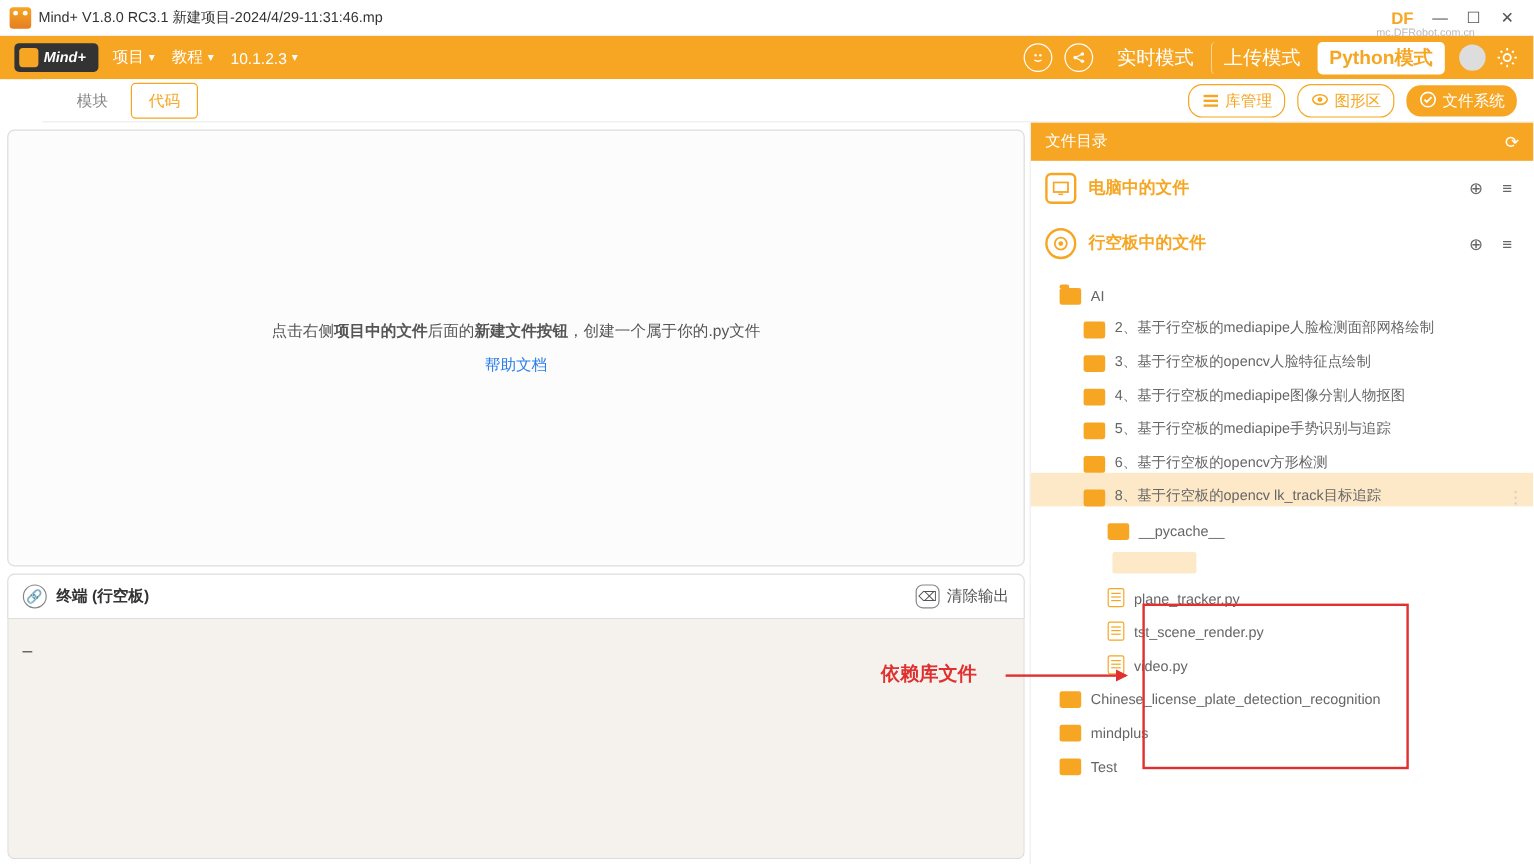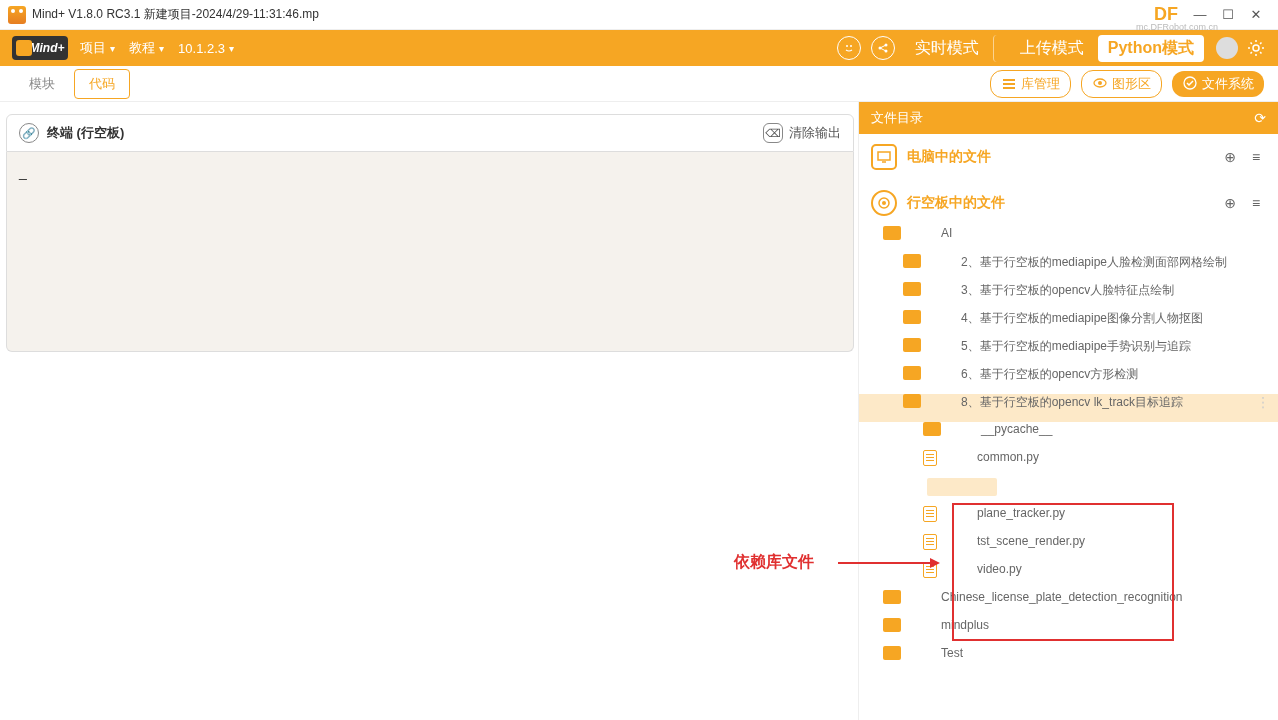--- a/index.html
+++ b/index.html
@@ -3,39 +3,39 @@
 <meta charset="utf-8">
 <style>
 * { box-sizing: border-box; margin: 0; padding: 0; font-family: "Microsoft YaHei", sans-serif; }
 body { width: 1278px; height: 720px; background: #fff; overflow: hidden; position: relative; }
 
 .titlebar { height: 30px; display: flex; align-items: center; padding: 0 8px; background: #fff; border-bottom: 1px solid #eee; }
 .titlebar .app-icon { width: 18px; height: 18px; margin-right: 6px; background: linear-gradient(#f6a623,#e67e22); border-radius: 3px; position: relative; }
 .titlebar .app-icon::before { content:""; position:absolute; top:3px; left:3px; width:4px; height:4px; background:#fff; border-radius:50%; box-shadow: 8px 0 0 #fff; }
 .titlebar .title { font-size: 12px; color: #333; }
 .titlebar .spacer { flex: 1; }
-.titlebar .df { color: #f6a623; font-weight: bold; font-size: 18px; margin-right: 8px; }
-.titlebar .df-sub { color: #bbb; font-size: 9px; position:absolute; top:22px; right:60px; }
+.titlebar .df { color: #f6a623; font-weight: bold; font-size: 14px; margin-right: 8px; }
+.titlebar .df-sub { color: #bbb; font-size: 9px; position:absolute; top:22px; right:49px; }
 .titlebar .winbtn { width: 28px; text-align: center; font-size: 13px; color: #555; cursor: pointer; }
 
 .menubar { height: 36px; background: #f6a623; display: flex; align-items: center; padding: 0 12px; color: #fff; }
-.menubar .logo { width: 56px; height: 24px; background: #333; border-radius: 4px; margin-right: 12px; position: relative; display:flex; align-items:center; justify-content:center; }
+.menubar .logo { width: 70px; height: 24px; background: #333; border-radius: 4px; margin-right: 12px; position: relative; display:flex; align-items:center; justify-content:center; }
 .menubar .logo::before { content:""; position:absolute; left:4px; top:4px; width:16px; height:16px; background:#f6a623; border-radius:3px; }
 .menubar .logo-text { color:#fff; font-size:12px; font-weight:bold; margin-left:14px; font-style:italic; }
 .menubar .menuitem { font-size: 13px; margin-right: 14px; display: flex; align-items: center; cursor: pointer; }
 .menubar .menuitem .chev { margin-left: 4px; font-size: 10px; }
 .menubar .mspacer { flex: 1; }
 .menubar .circle-btn { width: 24px; height: 24px; border: 1.5px solid #fff; border-radius: 50%; margin-right: 10px; display:flex; align-items:center; justify-content:center; font-size:12px; cursor:pointer; }
 .menubar .mode-btn { font-size: 16px; padding: 3px 10px; border-radius: 4px; margin-right: 4px; cursor: pointer; color:#fff; }
-.menubar .mode-btn.sep { border-left:1px solid rgba(255,255,255,0.5); padding-left:26px; }
+.menubar .mode-btn.sep { border-left:1px solid rgba(255,255,255,0.5); padding-left:10px; }
 .menubar .mode-btn.active { background: #fff; color: #f6a623; font-weight:700; }
 .menubar .avatar { width: 22px; height: 22px; background: #ddd; border-radius: 50%; margin: 0 8px; }
 .menubar .gear { width:20px; height:20px; display:flex; align-items:center; justify-content:center; cursor:pointer; }
 
-.toolbar { height: 36px; background: #fff; display: flex; align-items: center; padding: 16px 14px; border-bottom: 1px solid #eee; }
+.toolbar { height: 36px; background: #fff; display: flex; align-items: center; padding: 16px 14px; border-bottom: 1px solid #eee; margin-left: 35px; }
 .toolbar .tab { font-size: 13px; padding: 5px 14px; border-radius: 4px; border: 1px solid transparent; cursor: pointer; color: #888; margin-right:4px; }
 .toolbar .tab.active { border-color: #f6a623; color: #f6a623; }
 .toolbar .tspacer { flex: 1; }
 .toolbar .rbtn { display: flex; font-size: 13px; margin-left: 10px; cursor: pointer; padding: 4px 10px; border-radius: 12px; }
 .toolbar .rbtn.outline { border: 1px solid #f6a623; color: #f6a623; }
 .toolbar .rbtn.fill { background: #f6a623; color: #fff; }
 .toolbar .ricon { width:16px; height:16px; margin-right:4px; display:inline-flex; align-items:center; justify-content:center; }
 
 .main { display: flex; height: 618px; }
 .left { flex: 1; display: flex; flex-direction: column; padding: 6px 4px 4px 6px; }
@@ -58,21 +58,21 @@
 .right .panel-header .phspacer { flex:1; }
 .right .panel-header .refresh { cursor:pointer; font-size:14px; }
 
 .section { display: flex; align-items: center; padding: 10px 12px; }
 .section .sicon { width: 26px; height: 26px; border: 2px solid #f6a623; border-radius: 5px; margin-right: 10px; display:flex; align-items:center; justify-content:center; color:#f6a623; }
 .section .sicon.round { border-radius:50%; }
 .section .slabel { font-size: 14px; font-weight: bold; color: #f6a623; flex: 1; }
 .section .sbtn { width: 20px; height: 20px; margin-left: 6px; cursor: pointer; color: #666; display:flex; align-items:center; justify-content:center; font-size:14px; }
 
 .tree { flex: 1; overflow-y: auto; font-size: 12px; }
-.tree-item { display: flex; align-items: flex-start; height: 28px; padding-left: 24px; cursor: pointer; color: #666; white-space:nowrap;gap:32px; }
+.tree-item { display: flex; align-items: flex-end; height: 28px; padding-left: 24px; cursor: pointer; color: #666; white-space:nowrap; }
 .tree-item.d1 { padding-left: 44px; }
 .tree-item.d2 { padding-left: 64px; }
 .tree-item.selected { background: #fde9c8; }
 .tree-item .folder { width: 18px; height: 14px; background: #f6a623; border-radius: 2px; margin-right: 8px; flex-shrink:0; position:relative; }
 .tree-item .folder.open { background: #f6a623; }
 .tree-item .folder.open::before { content:""; position:absolute; top:-3px; left:0; width:8px; height:3px; background:#f6a623; border-radius:2px 2px 0 0; }
 .tree-item .file { width: 14px; height: 16px; border: 1.5px solid #f6a623; border-radius: 2px; margin-right: 8px; flex-shrink:0; position:relative; }
 .tree-item .file::before { content:""; position:absolute; top:3px; left:2px; right:2px; height:1px; background:#f6a623; box-shadow: 0 3px 0 #f6a623, 0 6px 0 #f6a623; }
 .tree-item .more { margin-left:auto; margin-right:8px; color:#ccc; font-size:14px; }
 
@@ -172,20 +172,26 @@
           <circle cx="7" cy="7" r="6" fill="none" stroke="#fff" stroke-width="1.3"></circle>
           <path d="M4 7l2 2 4-4" stroke="#fff" fill="none" stroke-width="1.5"></path>
         </svg>
       </span>
       <span>文件系统</span>
     </div>
 </div>
 
 <div class="main">
   <div class="left">
+    <div class="editor">
+      <div class="hint">
+        <span>点击右侧</span><b>项目中的文件</b><span>后面的</span><b>新建文件按钮</b><span>，创建一个属于你的.py文件</span>
+      </div>
+      <div class="link">帮助文档</div>
+    </div>
     <div class="termheader">
       <div class="ticon">🔗</div>
       <div class="tlabel">终端 (行空板)</div>
       <div class="tspacer"></div>
       <div class="tclear">
           <span class="cicon">⌫</span>
           <span>清除输出</span>
         </div>
     </div>
     <div class="termbody">
@@ -251,24 +257,20 @@
         </div>
         <div class="tree-item d1 selected">
           <div class="folder"></div>
           <span>8、基于行空板的opencv lk_track目标追踪</span>
           <span class="more">⋮</span>
         </div>
         <div class="tree-item d2">
           <div class="folder"></div>
           <span>__pycache__</span>
         </div>
-        <div class="tree-item d2">
-          <div class="file"></div>
-          <span>common.py</span>
-        </div>
         <div class="tree-item d2" style="height: 28px;">
           <div style="width:70px;height:18px;background:#fde9c8;border-radius:2px;margin-left:4px;"></div>
         </div>
         <div class="tree-item d2">
           <div class="file"></div>
           <span>plane_tracker.py</span>
         </div>
         <div class="tree-item d2">
           <div class="file"></div>
           <span>tst_scene_render.py</span>

